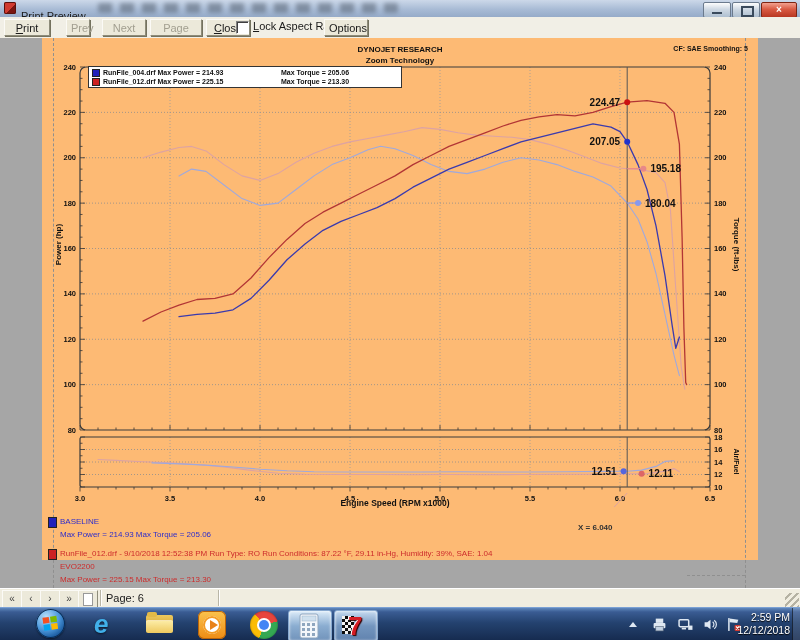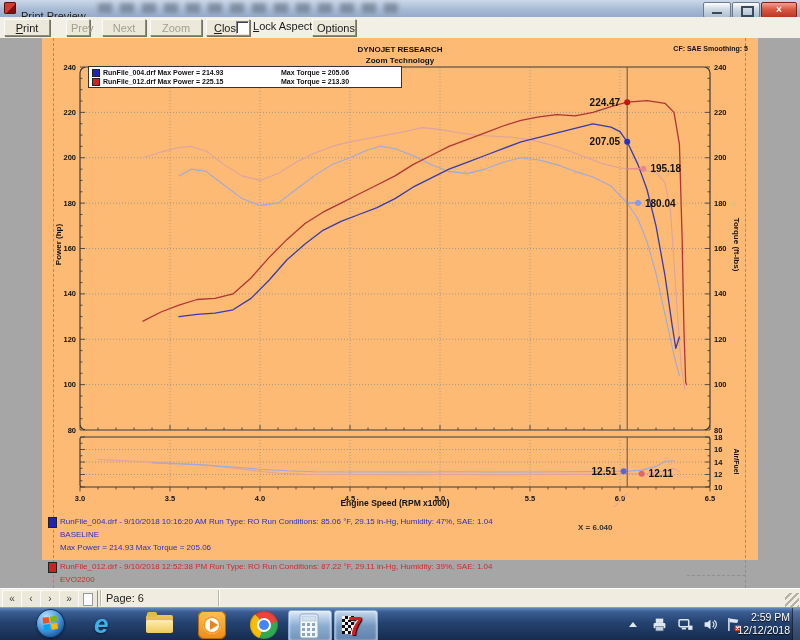--- a/index.html
+++ b/index.html
@@ -119,25 +119,25 @@
     <div class="wbtn min"></div>
     <div class="wbtn max"></div>
     <div class="wbtn close">×</div>
   </div>
 </div>
 
 <div class="toolbar">
   <div class="tbtn" style="left:4px;width:46px;"><span class="u">P</span><span>rint</span></div>
   <div class="tbtn dis" style="left:66px;width:24px;">Prev</div>
   <div class="tbtn dis" style="left:102px;width:44px;">Next</div>
-  <div class="tbtn dis" style="left:150px;width:52px;"><span>Zoom </span><span class="u">O</span><span>ut</span></div>
+  <div class="tbtn dis" style="left:150px;width:52px;"><span>Page </span><span class="u">O</span><span>ut</span></div>
   <div class="tbtn" style="left:206px;width:44px;"><span class="u">C</span><span>lose</span></div>
   <div class="chk"></div>
   <div class="chklbl"><span class="u">L</span><span>ock Aspect Ratio</span></div>
-  <div class="tbtn" style="left:312px;width:44px;">Options</div>
+  <div class="tbtn" style="left:324px;width:44px;">Options</div>
 </div>
 
 <div class="preview">
   <div class="page">
     <div class="marginL"></div>
     <div class="marginR"></div>
     <div class="marginB"></div>
 
     <div class="hdr">DYNOJET RESEARCH</div>
     <div class="hdr hdr2">Zoom Technology</div>
@@ -397,21 +397,20 @@
 
     <div class="ylab" style="left:-24px;top:202px;width:80px;transform:rotate(-90deg);">Power (hp)</div>
     <div class="ylab" style="left:649px;top:202px;width:90px;transform:rotate(90deg);">Torque (ft-lbs)</div>
     <div class="ylab" style="left:669px;top:420px;width:50px;font-size:7px;transform:rotate(90deg);">Air/Fuel</div>
     <div class="xaxis">Engine Speed (RPM x1000)</div>
     <div class="curlab">X = 6.040</div>
 
     <div class="runs">
       <div class="run" style="color: rgb(44, 44, 204);">
         <span class="rsw" style="background: rgb(34, 34, 187);"></span>
-        <div class="rtxt">RunFile_004.drf - 9/10/2018 10:16:20 AM  Run Type: RO  Run Conditions: 85.06 °F, 29.15 in-Hg,  Humidity:  47%, SAE: 1.04</div>
         <div class="rtxt">BASELINE</div>
         <div class="rtxt">Max Power = 214.93  Max Torque = 205.06</div>
       </div>
       <div class="run" style="color: rgb(204, 44, 44);">
         <span class="rsw" style="background: rgb(204, 34, 34);"></span>
         <div class="rtxt">RunFile_012.drf - 9/10/2018 12:52:38 PM  Run Type: RO  Run Conditions: 87.22 °F, 29.11 in-Hg,  Humidity:  39%, SAE: 1.04</div>
         <div class="rtxt">EVO2200</div>
         <div class="rtxt">Max Power = 225.15  Max Torque = 213.30</div>
       </div>
     </div>

